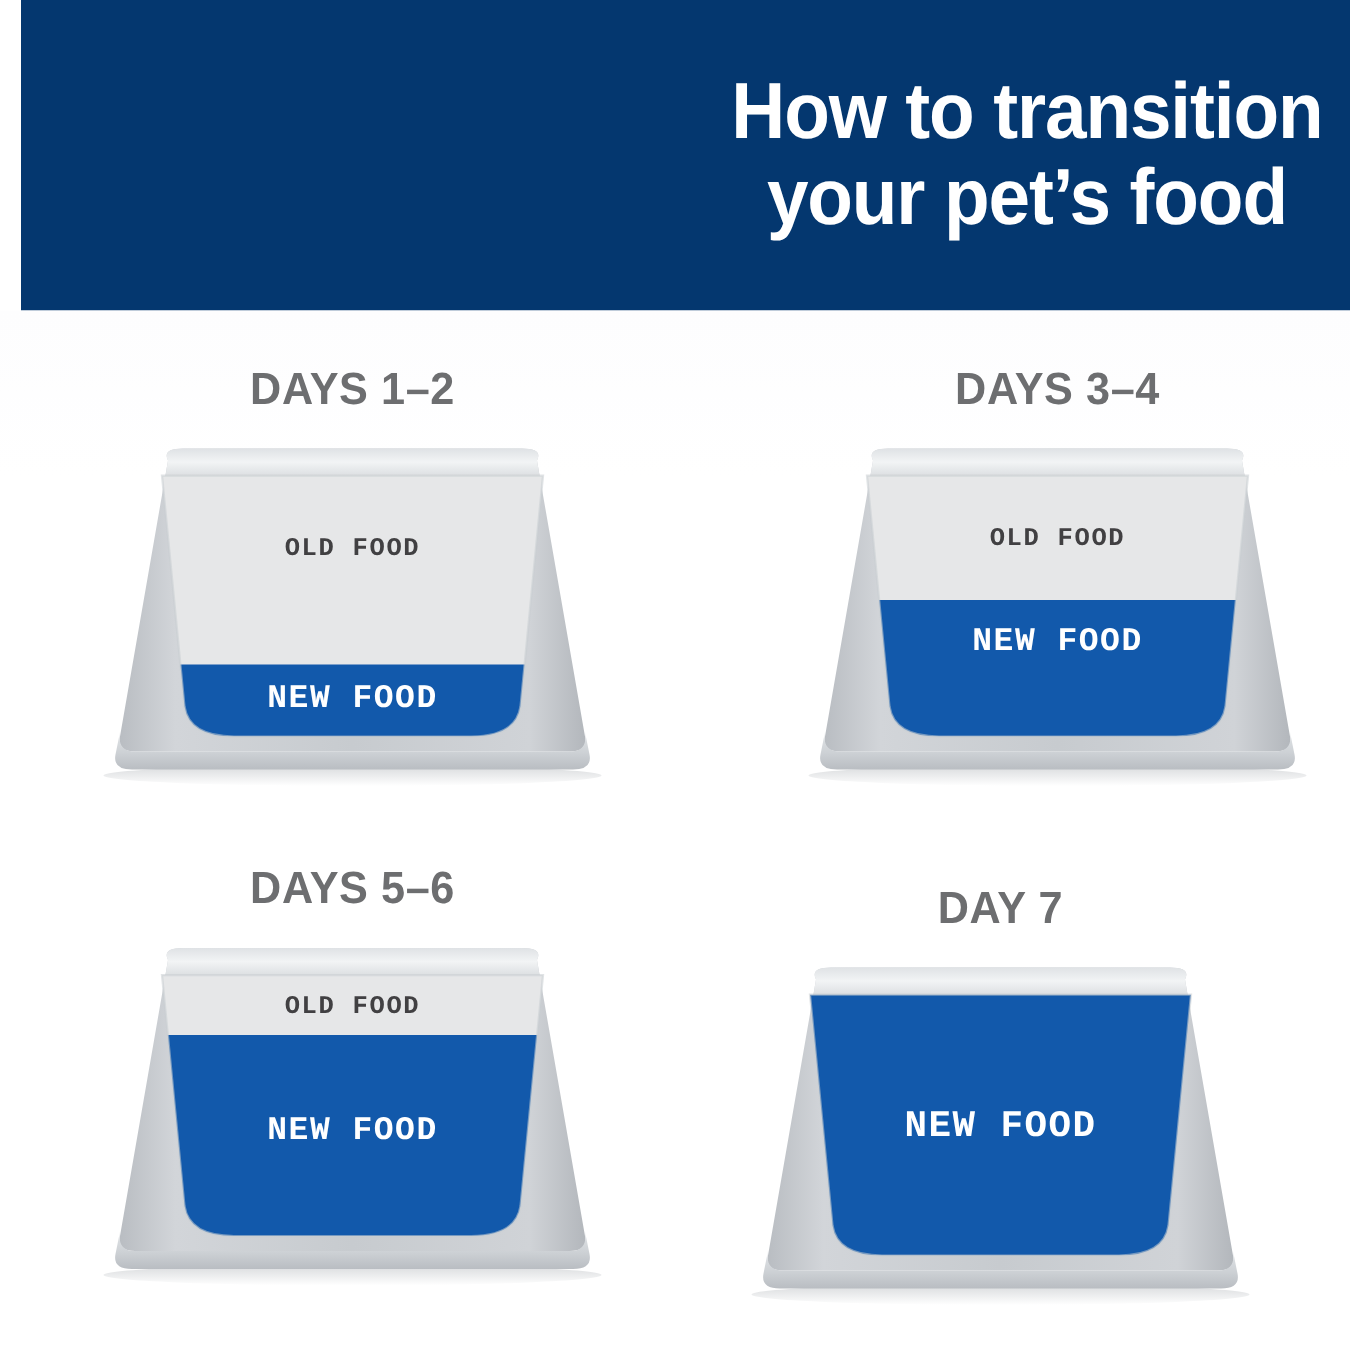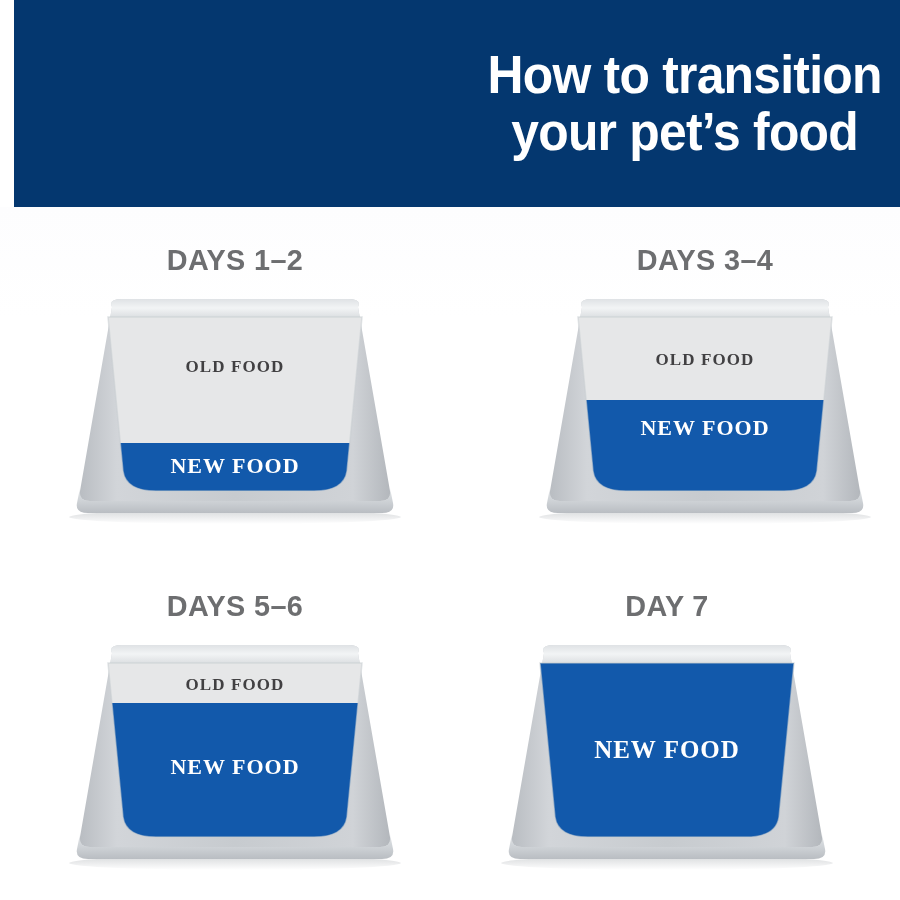--- a/index.html
+++ b/index.html
@@ -57,21 +57,21 @@
     width: 900px; height: 693px; margin-left: 10px;
   }
 
   .cell {
     position: absolute;
     width: 450px;
     height: 346px;
   }
   .cell.c0 { left: 0px;   top: 0px;   }
   .cell.c1 { left: 470px; top: 0px;   }
-  .cell.c2 { left: 0px;   top: 346px; }
+  .cell.c2 { left: 0px;   top: 333px; }
   .cell.c3 { left: 432px; top: 346px; }
 
   .step-title {
     position: absolute;
     left: 0;
     top: 36px;
     width: 450px;
     text-align: center;
     color: #6d6e70;
     font-family: "Liberation Sans", sans-serif;
@@ -96,21 +96,21 @@
     height: 232px;
     overflow: visible;
   }
 
   
   .label {
     position: absolute;
     left: 0;
     width: 370px;
     text-align: center;
-    font-family: Liberation Serif, serif;
+    font-family: Liberation Mono, monospace;
     font-weight: bold;
     pointer-events: none;
   }
   .label-old {
     color: #414042;
     font-size: 17px;
     letter-spacing: 1.1px;
   }
   .label-new {
     color: #ffffff;

